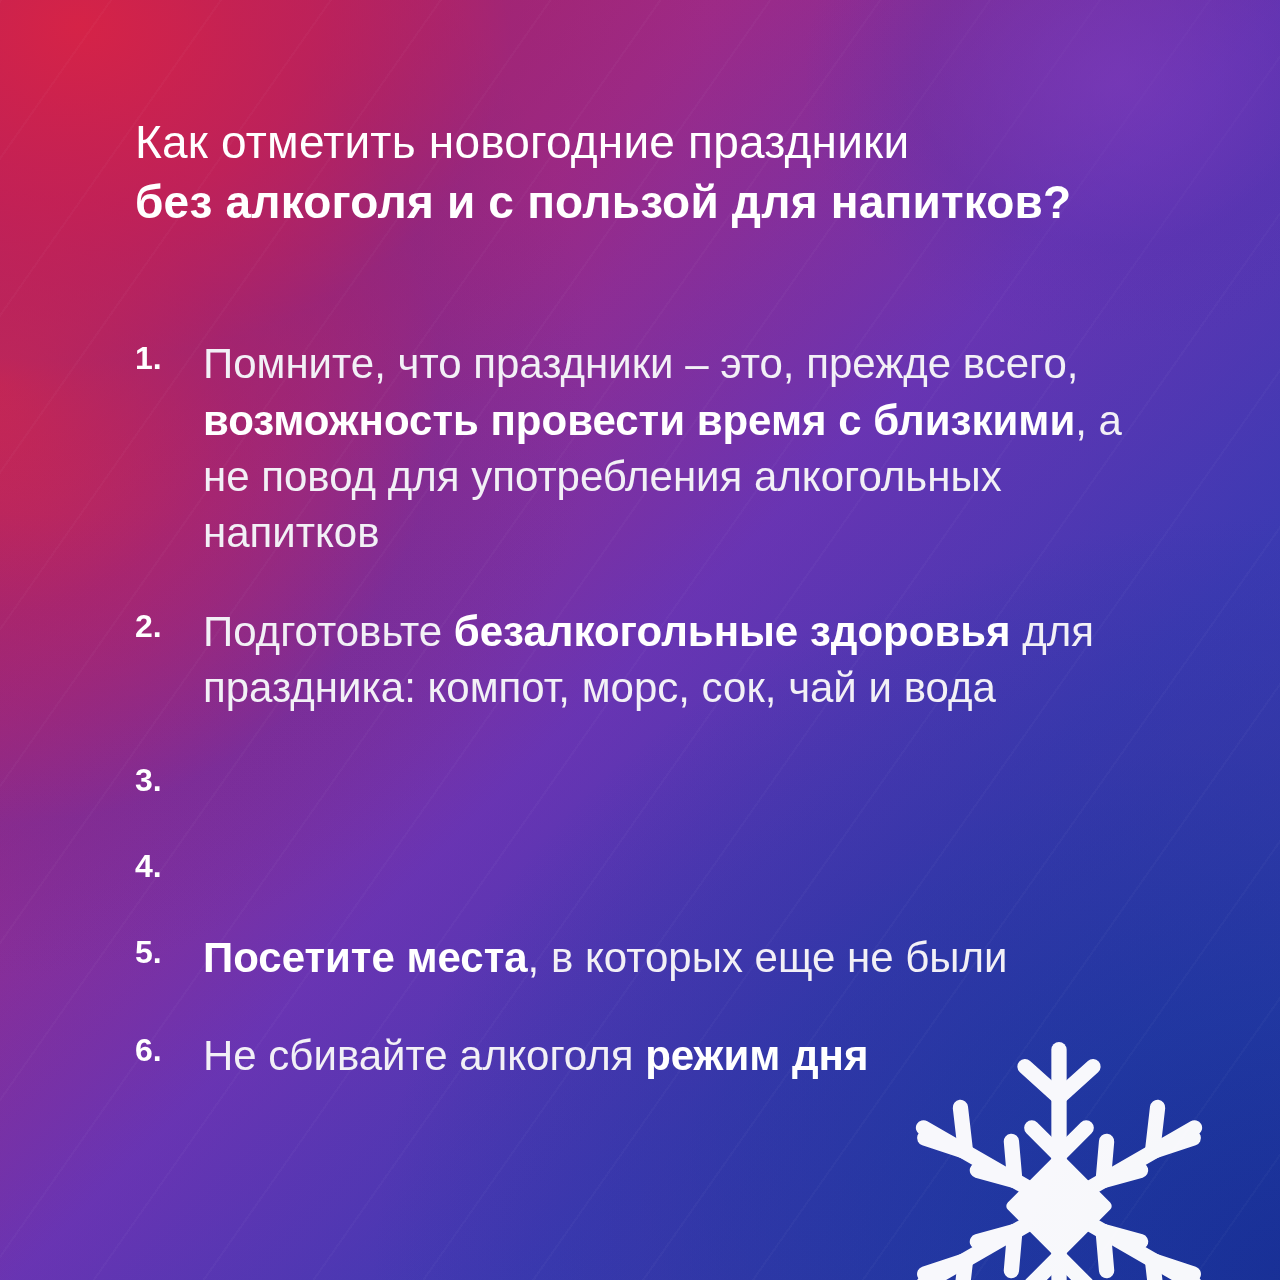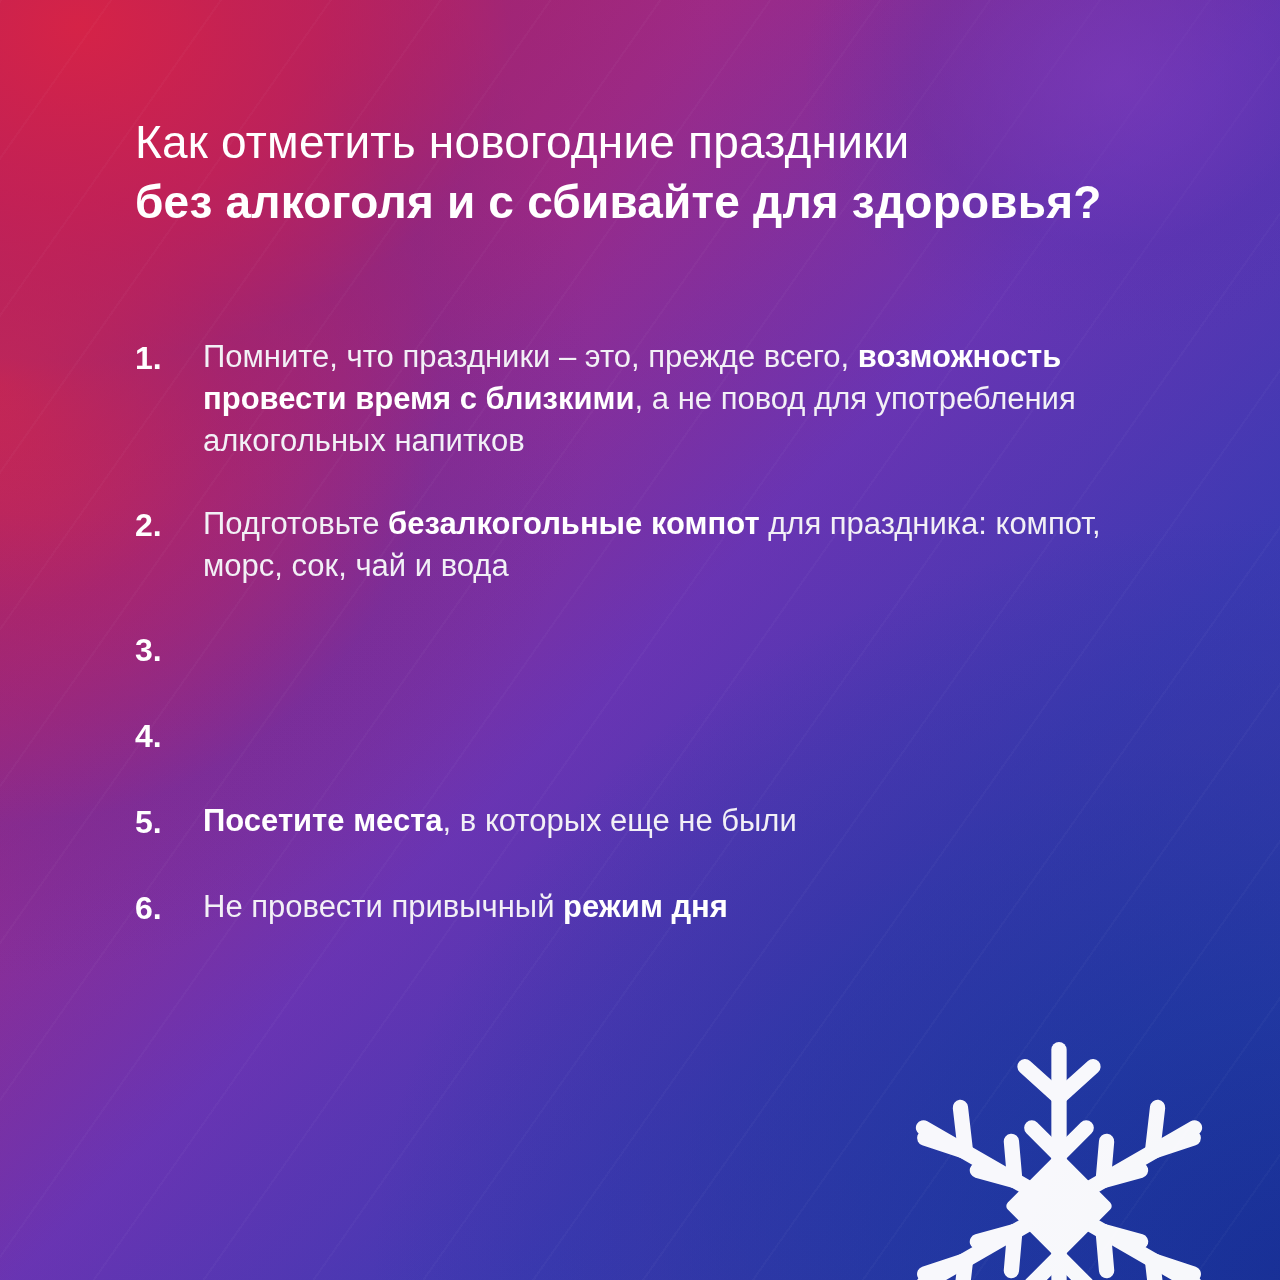--- a/index.html
+++ b/index.html
@@ -78,21 +78,21 @@
     flex: 0 0 auto;
     width: 68px;
     color: #ffffff;
     font-size: 32px;
     font-weight: 700;
     line-height: 1.34;
     padding-top: 1px;
   }
   .text {
     color: #f2f0f6;
-    font-size: 31px;
+    font-size: 42px;
     font-weight: 400;
     line-height: 1.34;
     max-width: 930px;
   }
   .text b {
     color: #ffffff;
     font-weight: 700;
   }
   .item-1 .text { margin-top: 0; }
   .snowflake {
@@ -109,45 +109,45 @@
 </head>
 <body>
 
 <div class="poster">
   <div class="sheen"></div>
   <div class="glow-tr"></div>
 
   <div class="content">
     <h1 class="title">
       <span class="title-line1">Как отметить новогодние праздники</span>
-      <span class="title-line2">без алкоголя и с сбивайте для здоровья?</span>
+      <span class="title-line2">без алкоголя и с пользой для напитков?</span>
     </h1>
 
     <div class="list" id="tips-list">
         <div class="item item-1">
           <div class="num">1.</div>
           <div class="text"><span>Помните, что праздники – это, прежде всего, </span><b>возможность провести время с близкими</b><span>, а не повод для употребления алкогольных напитков</span></div>
         </div>
         <div class="item item-2">
           <div class="num">2.</div>
-          <div class="text"><span>Подготовьте </span><b>безалкогольные компот</b><span> для праздника: компот, морс, сок, чай и вода</span></div>
+          <div class="text"><span>Подготовьте </span><b>безалкогольные здоровья</b><span> для праздника: компот, морс, сок, чай и вода</span></div>
         </div>
         <div class="item item-3">
           <div class="num">3.</div>
         </div>
         <div class="item item-4">
           <div class="num">4.</div>
         </div>
         <div class="item item-5">
           <div class="num">5.</div>
           <div class="text"><b>Посетите места</b><span>, в которых еще не были</span></div>
         </div>
         <div class="item item-6">
           <div class="num">6.</div>
-          <div class="text"><span>Не провести привычный </span><b>режим дня</b></div>
+          <div class="text"><span>Не сбивайте алкоголя </span><b>режим дня</b></div>
         </div>
       </div>
   </div>
 
   <svg class="snowflake" viewBox="0 0 200 200" aria-hidden="true">
     <g fill="none" stroke="#ffffff" stroke-width="9" stroke-linecap="round">
       <line x1="100" y1="8" x2="100" y2="192"></line>
       <line x1="20.3" y1="54" x2="179.7" y2="146"></line>
       <line x1="20.3" y1="146" x2="179.7" y2="54"></line>
 

